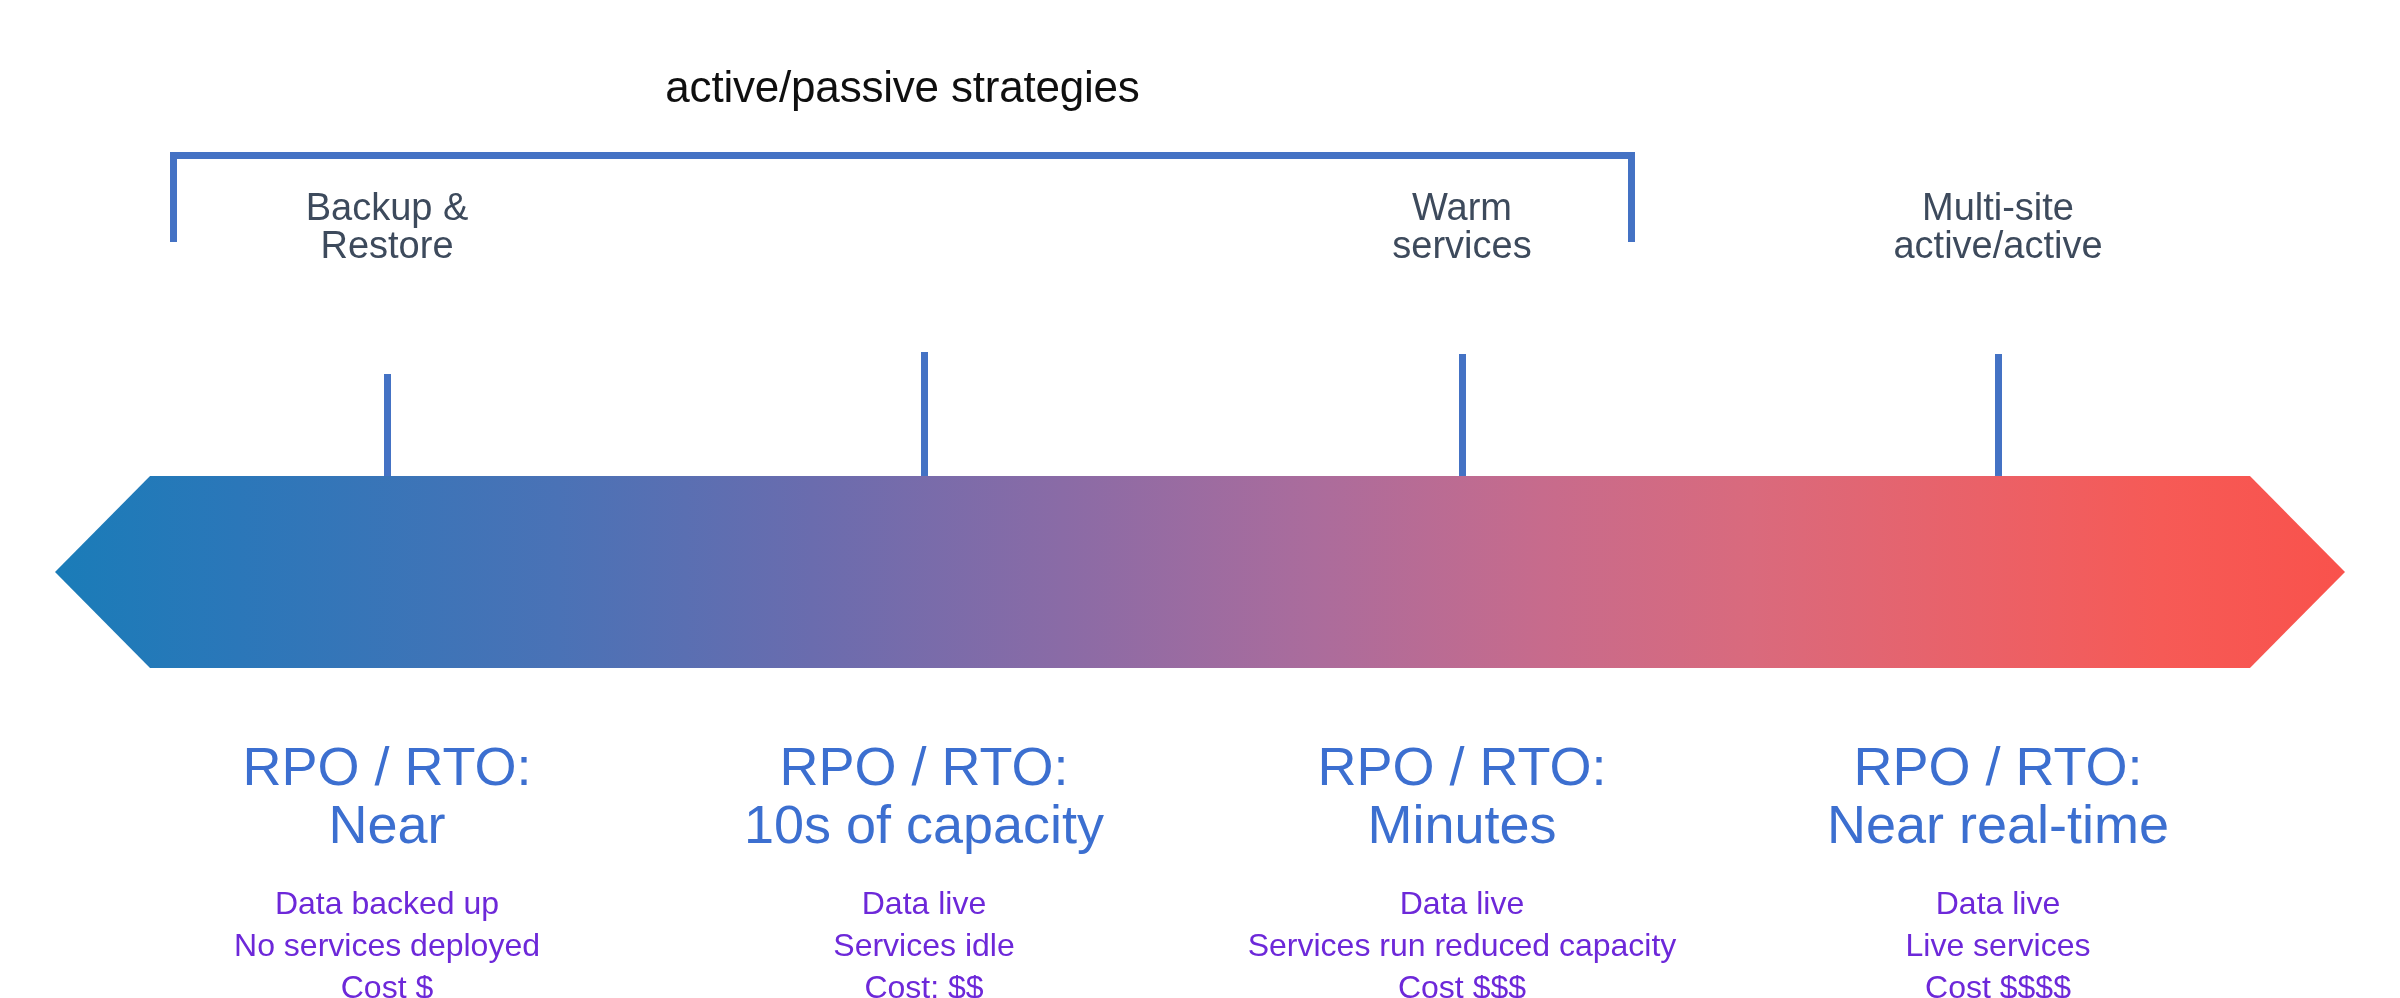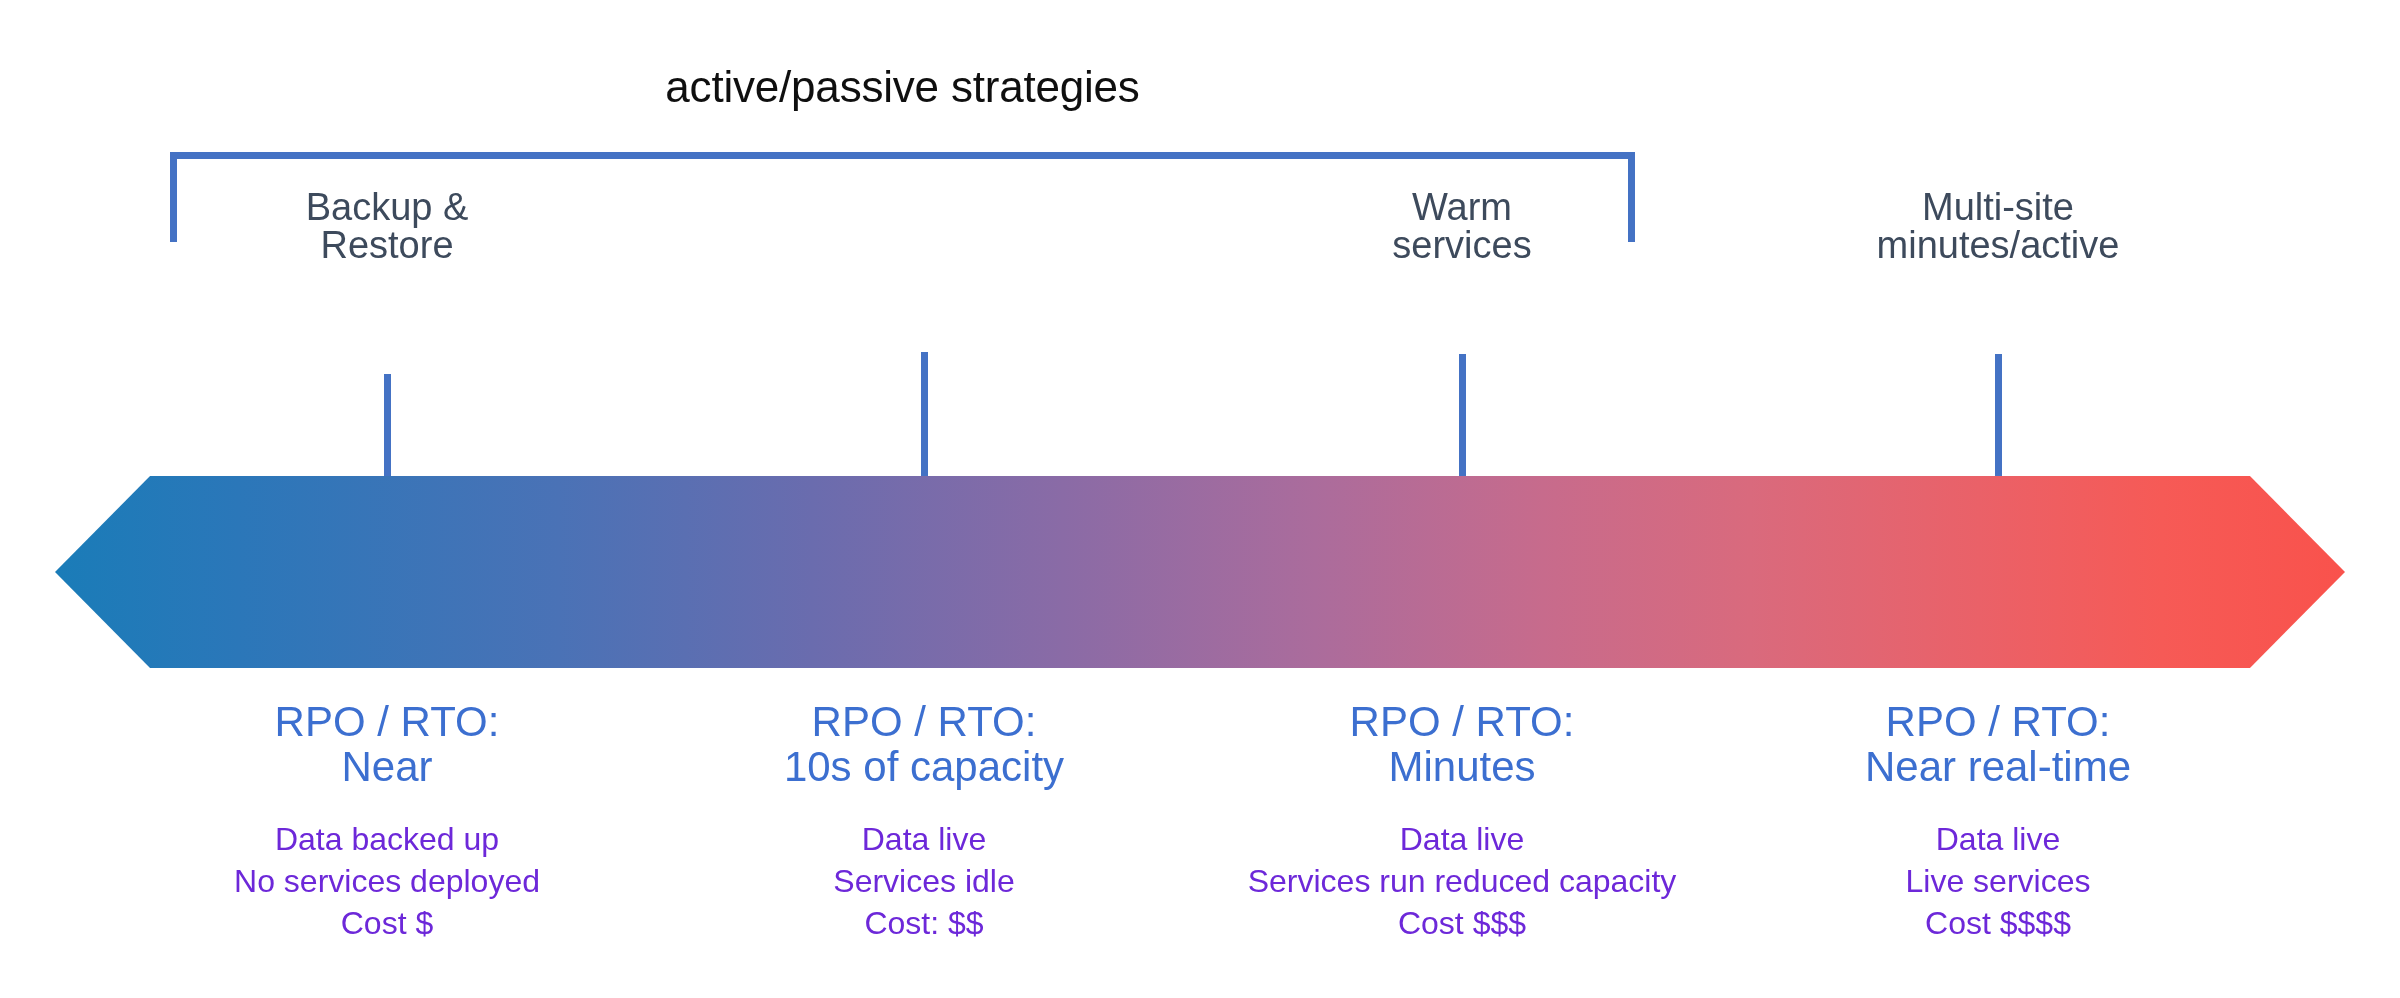--- a/index.html
+++ b/index.html
@@ -105,25 +105,26 @@
     top: 700px;
     width: 560px;
     text-align: center;
   }
   .c0 { left: 107px; }
   .c1 { left: 644px; }
   .c2 { left: 1182px; }
   .c3 { left: 1718px; }
 
   .rpo {
-    font-size: 42px;
+    font-size: 54px;
     line-height: 1.07;
     color: #3c6fd0;
     font-family: "Liberation Sans", sans-serif;
     white-space: pre-line;
+    margin-top: 38px;
   }
   .detail {
     margin-top: 28px;
     font-size: 32px;
     line-height: 1.32;
     color: #6d28d9;
     font-family: "Liberation Sans", sans-serif;
     white-space: pre-line;
   }
 </style>
@@ -134,21 +135,21 @@
 
   <div class="caption">active/passive strategies</div>
 
   <div class="bracket"></div>
 
   <div class="strategy-title st0">Backup &amp;
 Restore</div>
   <div class="strategy-title st2">Warm
 services</div>
   <div class="strategy-title st3">Multi-site
-minutes/active</div>
+active/active</div>
 
   <div class="connector conn0"></div>
   <div class="connector conn1"></div>
   <div class="connector conn2"></div>
   <div class="connector conn3"></div>
 
   <div class="arrow-bar"></div>
 
   <div class="col c0">
     <div class="rpo"><span>RPO / RTO:</span><br><span>Near</span></div>

